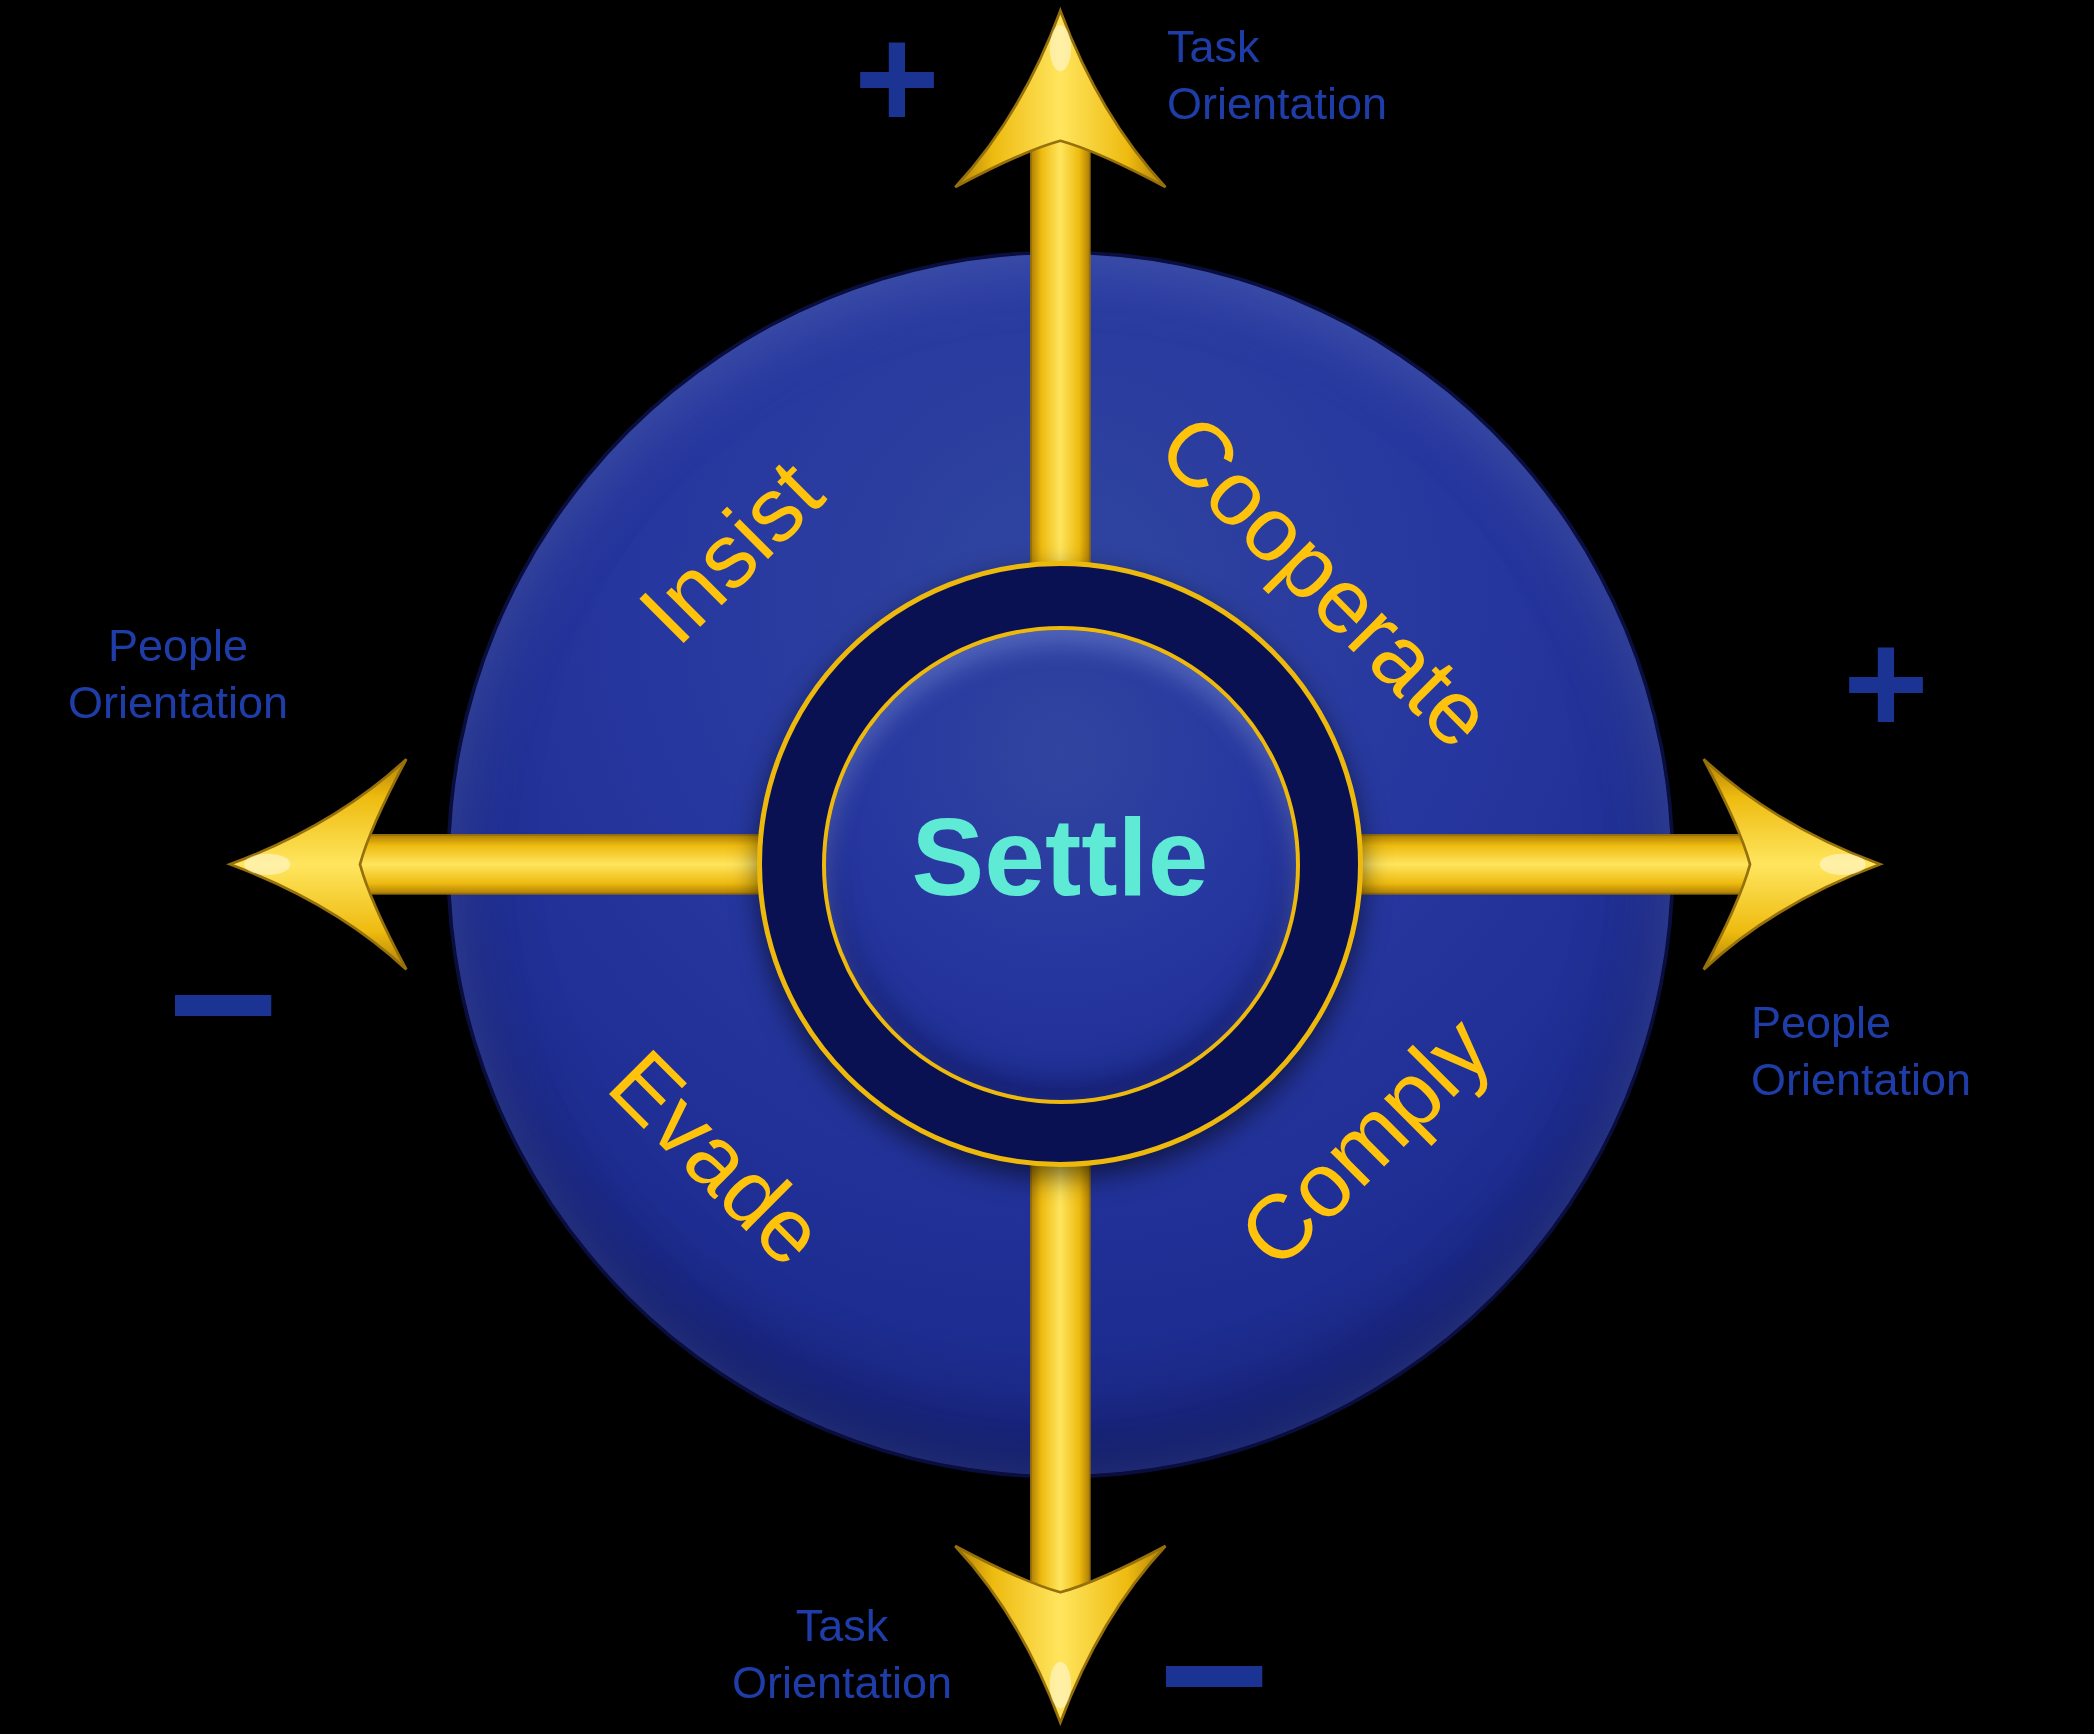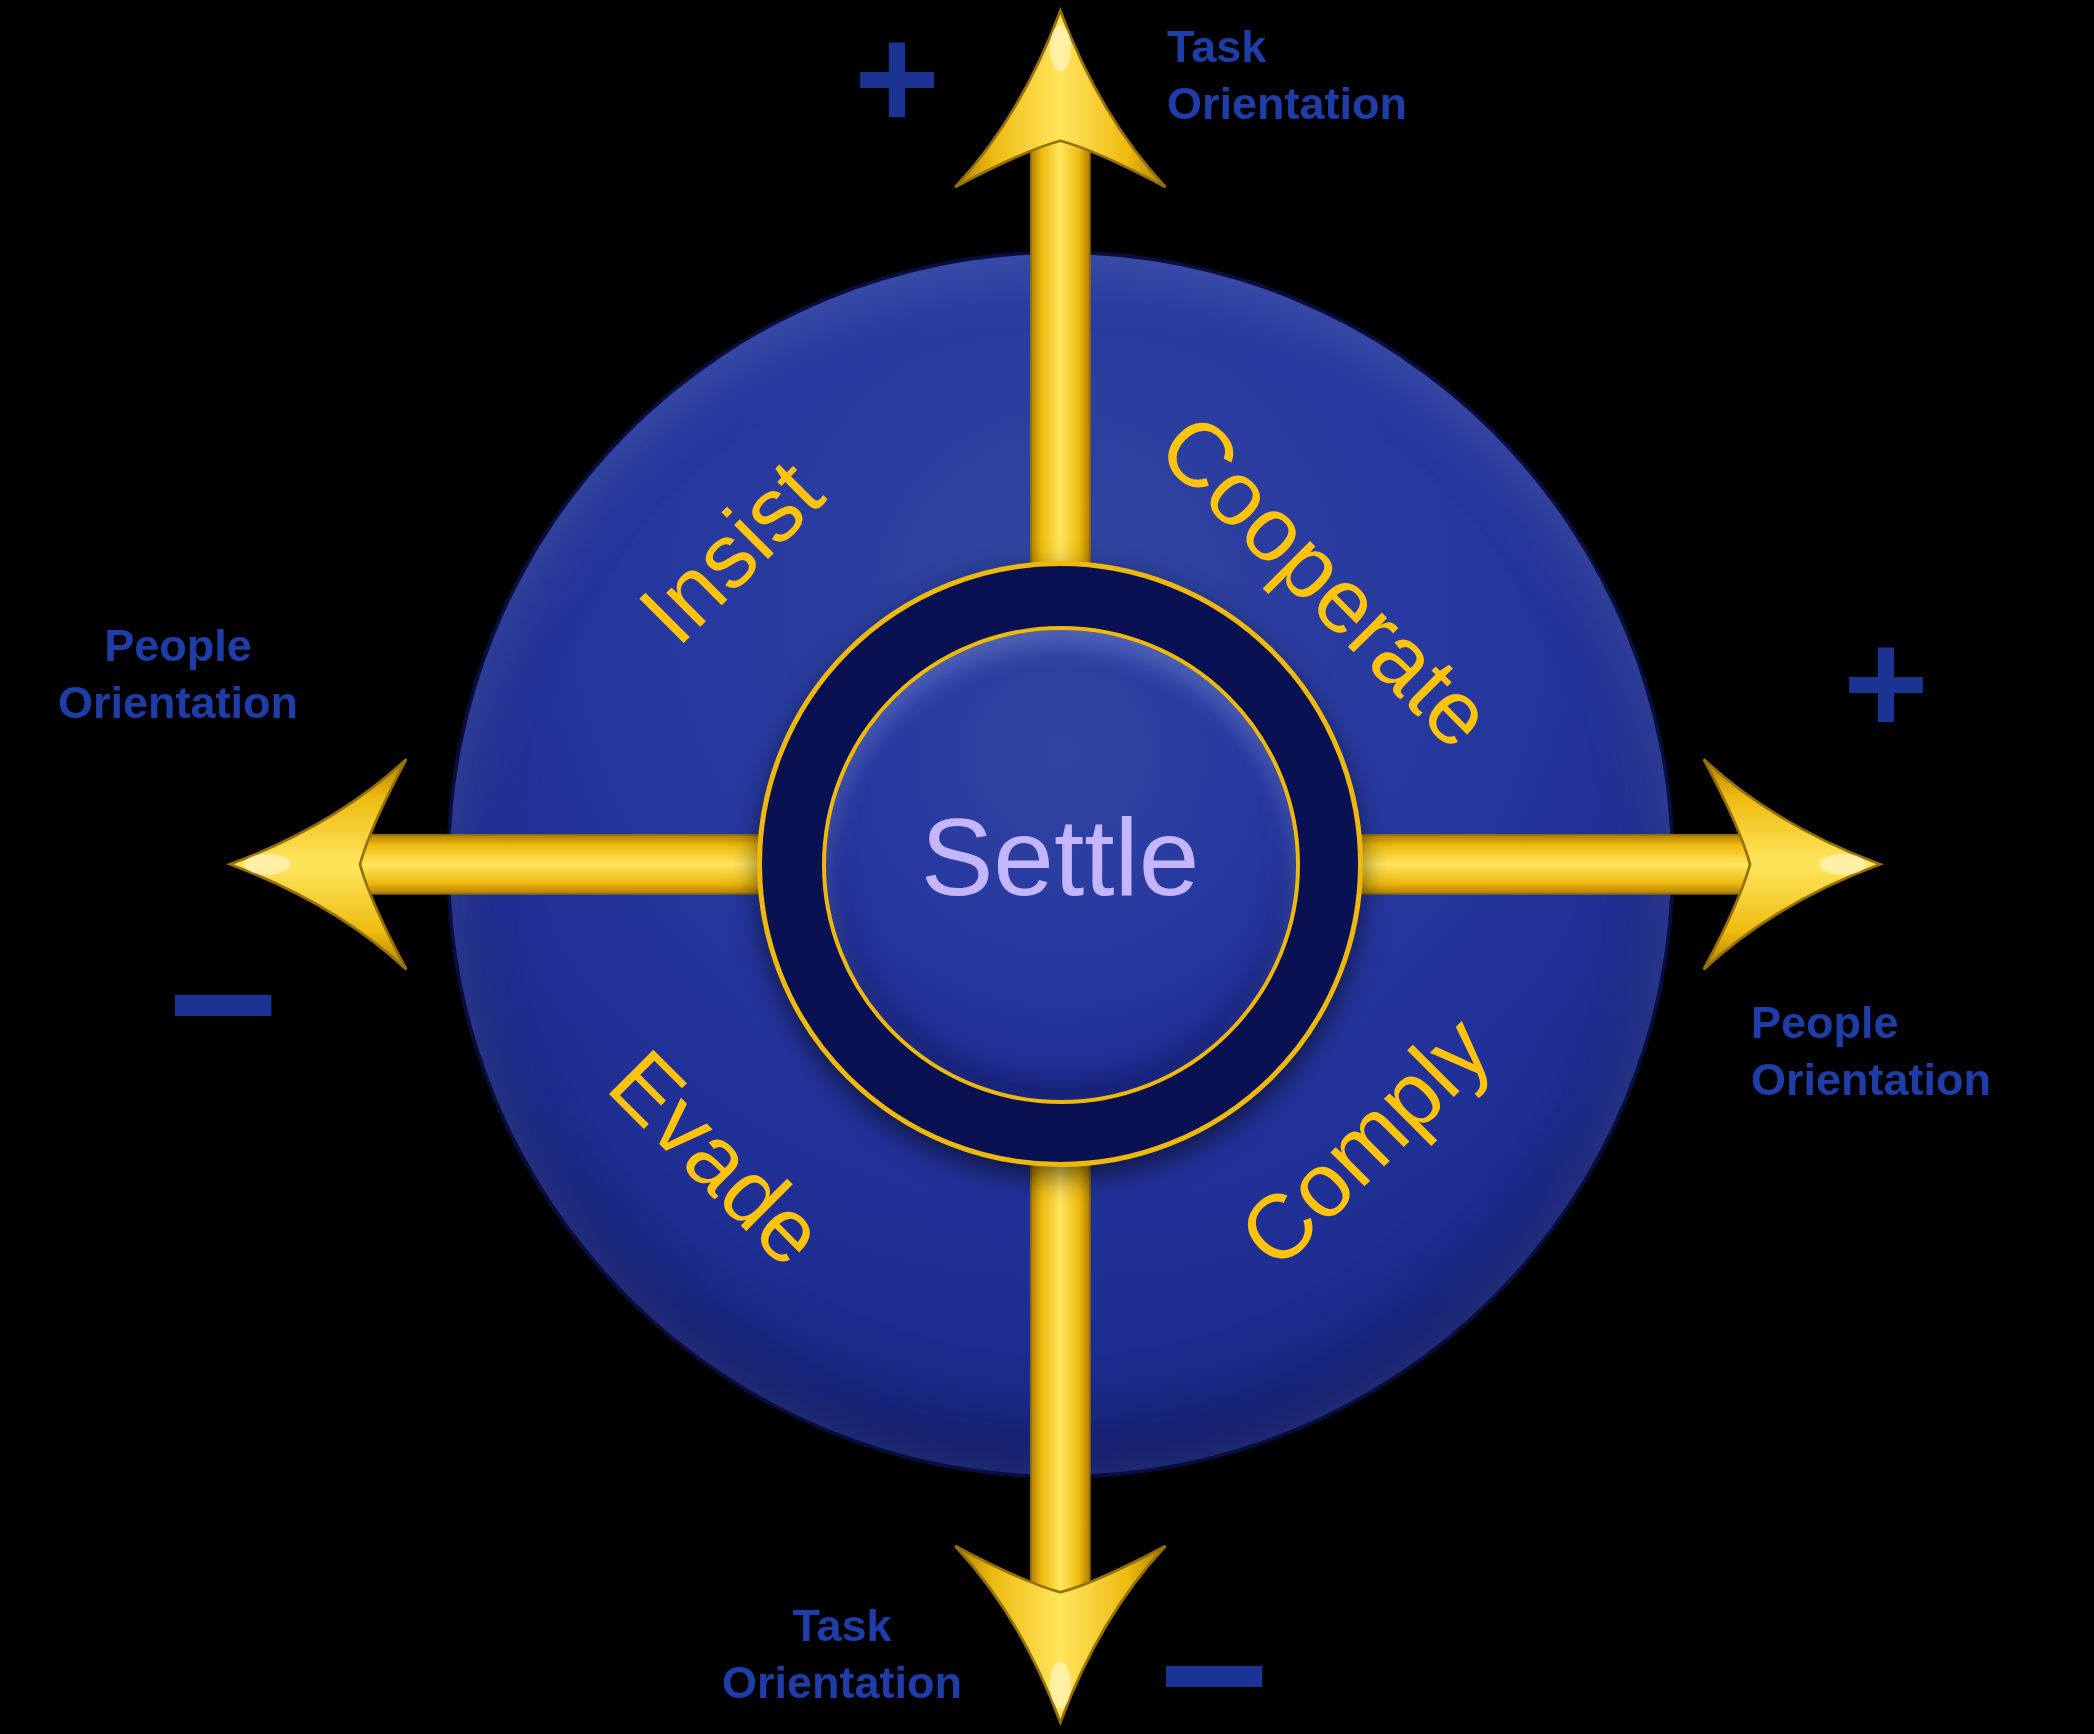--- a/index.html
+++ b/index.html
@@ -69,33 +69,33 @@
       #31459f 0%, #2637a0 50%, #1c2b90 100%);
     border: 4.5px solid #edb90c;
     box-shadow:
       inset 0 14.3px 25px rgba(170,195,255,0.32),
       inset 0 -16px 30px rgba(0,0,45,0.38);
   }
   .settle {
     position: absolute;
     left: 1060px; top: 857px;
     transform: translate(-50%,-50%);
-    color: #c4b5fd;
+    color: #5eead4;
     font-size: 109px;
     white-space: nowrap;
+    font-weight: bold;
   }
 
   
   .axis-label {
     position: absolute;
     color: #1f3da8;
     font-size: 45px;
     line-height: 57px;
     white-space: nowrap;
-    font-weight: bold;
   }
   .top-task     { left: 1167px; top: 18px;   text-align: left; }
   .left-people  { left: 0px;    top: 617px;  width: 356px; text-align: center; }
   .right-people { left: 1751px; top: 994px; text-align: left; }
   .bottom-task  { left: 664px;  top: 1597px; width: 356px; text-align: center; }
 
   .sign {
     position: absolute;
     color: #1b3493;
     font-weight: bold;

